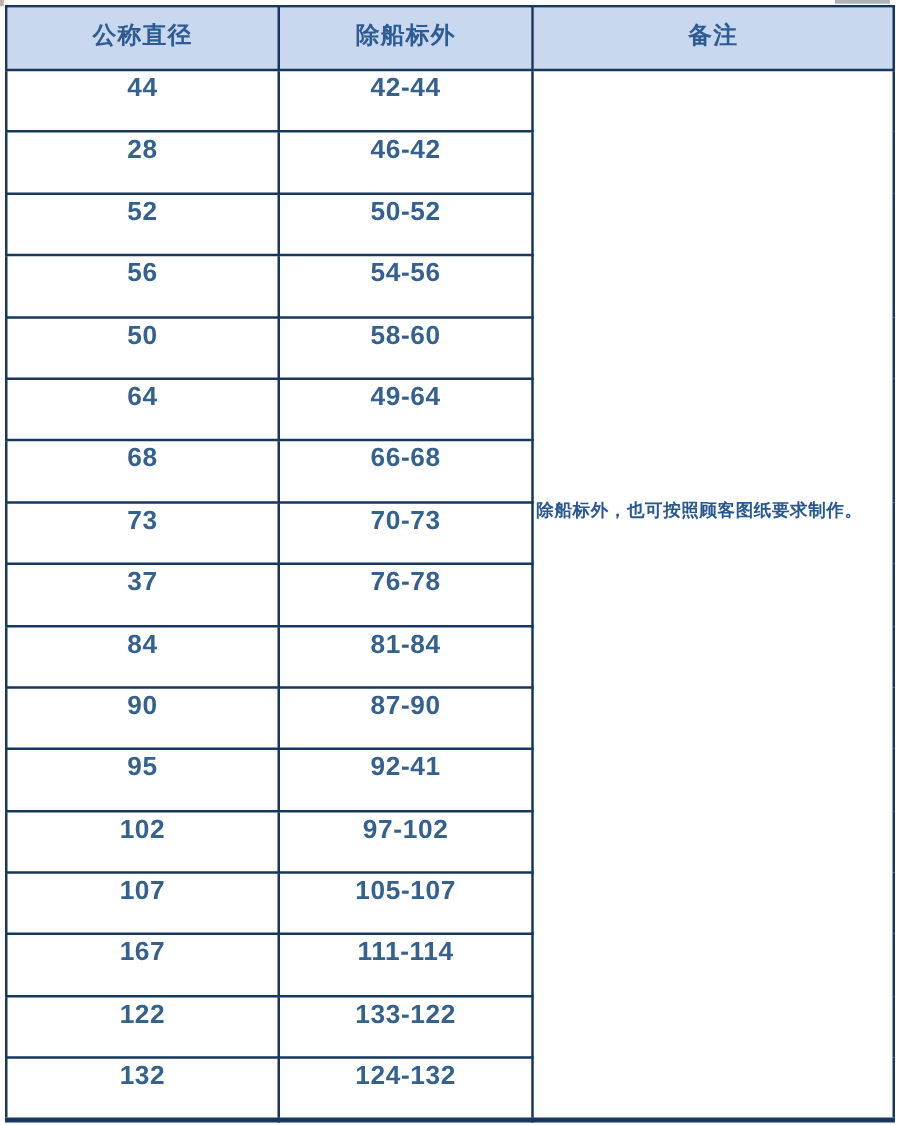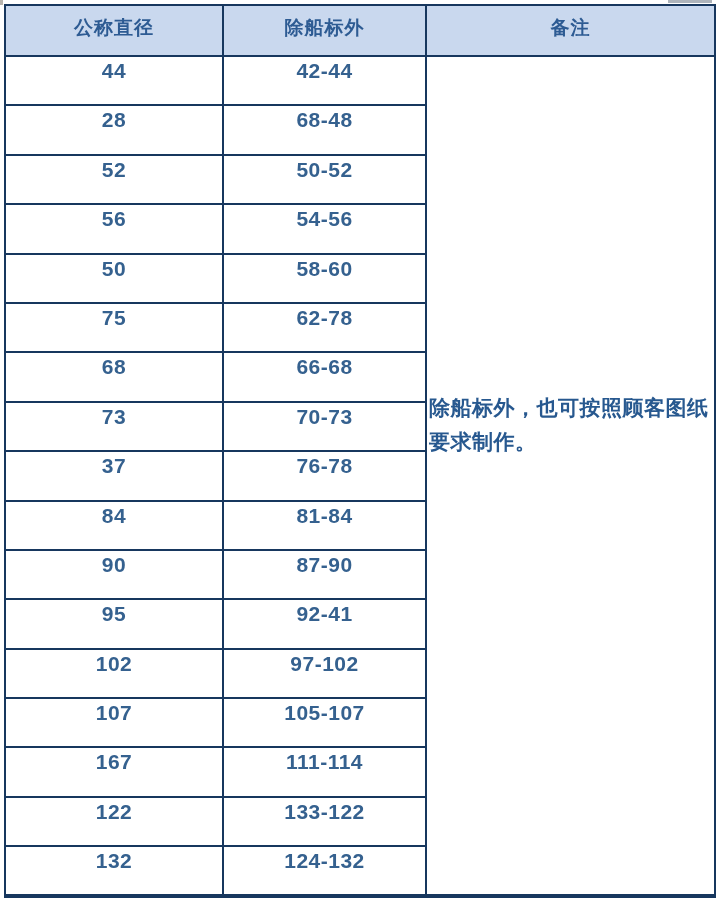--- a/index.html
+++ b/index.html
@@ -64,21 +64,21 @@
   td.note-cell{
     vertical-align:top;
     text-align:left;
     padding:0;
   }
   .note-text{
     margin-top:334px;
     padding-left:2px;
     padding-right:2px;
     color:var(--note-text);
-    font-size:21px;
+    font-size:14px;
     font-weight:bold;
     line-height:34px;
     letter-spacing:0.5px;
     text-align:left;
   }
 </style>
 </head>
 <body>
 
 <div class="artifact-top-right"></div>
@@ -100,37 +100,37 @@
   <tbody id="table-body">
       <tr>
     <td>44</td>
     <td>42-44</td>
   <td rowspan="17" class="note-cell">
           <div class="note-text">除船标外，也可按照顾客图纸要求制作。</div>
         </td>
       </tr>
       <tr>
     <td>28</td>
-    <td>68-48</td>
+    <td>46-42</td>
   </tr>
       <tr>
     <td>52</td>
     <td>50-52</td>
   </tr>
       <tr>
     <td>56</td>
     <td>54-56</td>
   </tr>
       <tr>
     <td>50</td>
     <td>58-60</td>
   </tr>
       <tr>
-    <td>75</td>
-    <td>62-78</td>
+    <td>64</td>
+    <td>49-64</td>
   </tr>
       <tr>
     <td>68</td>
     <td>66-68</td>
   </tr>
       <tr>
     <td>73</td>
     <td>70-73</td>
   </tr>
       <tr>

